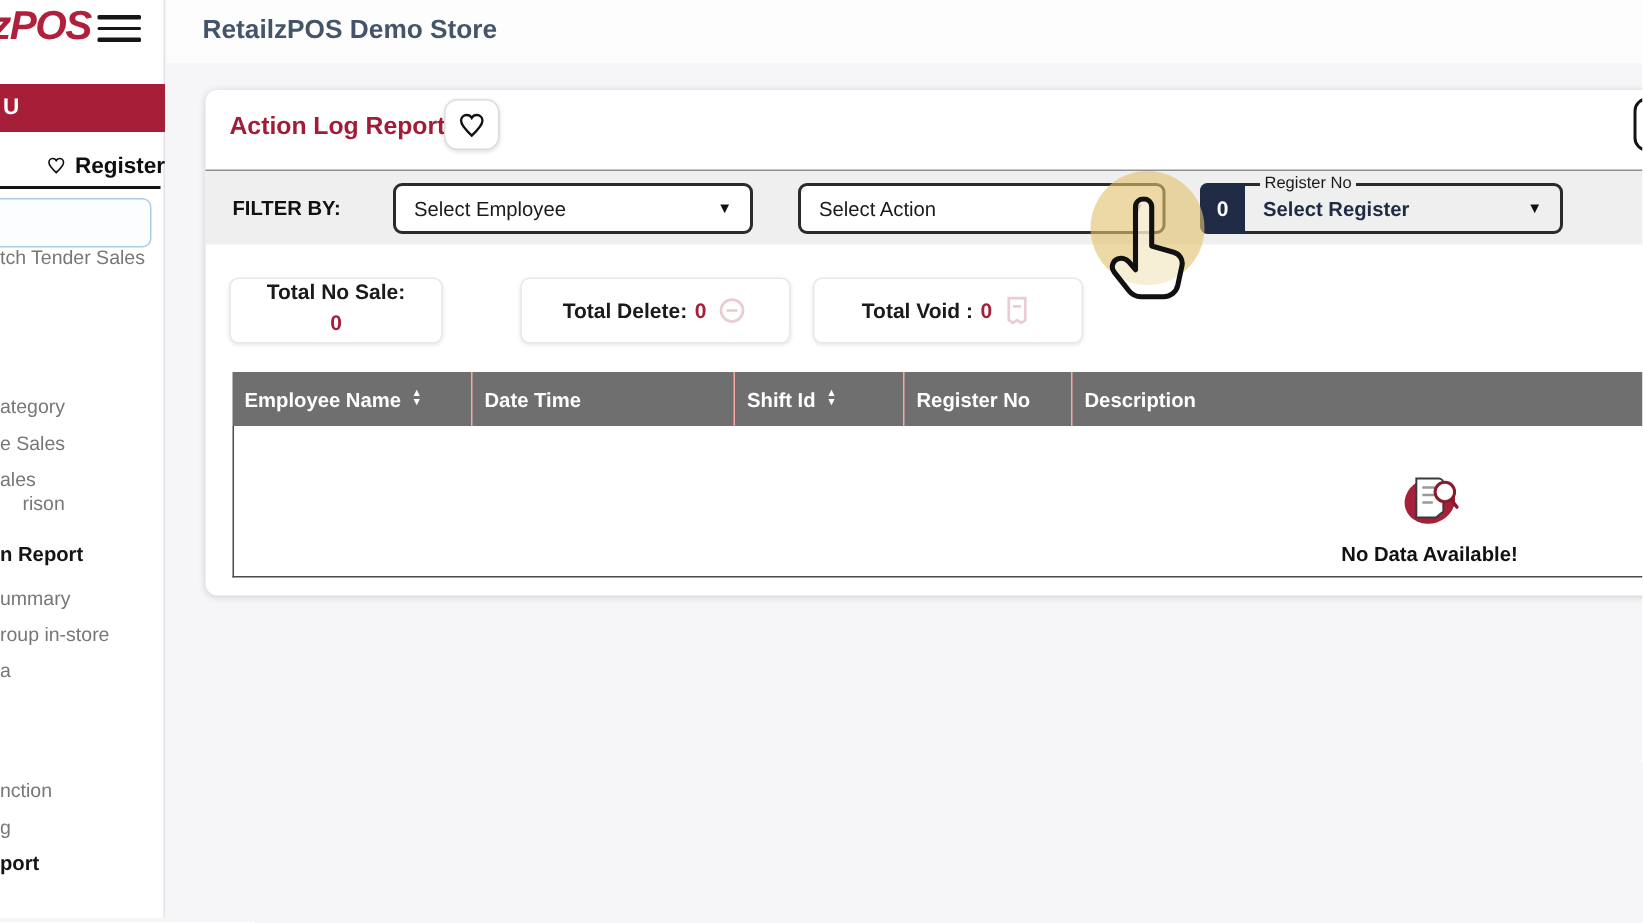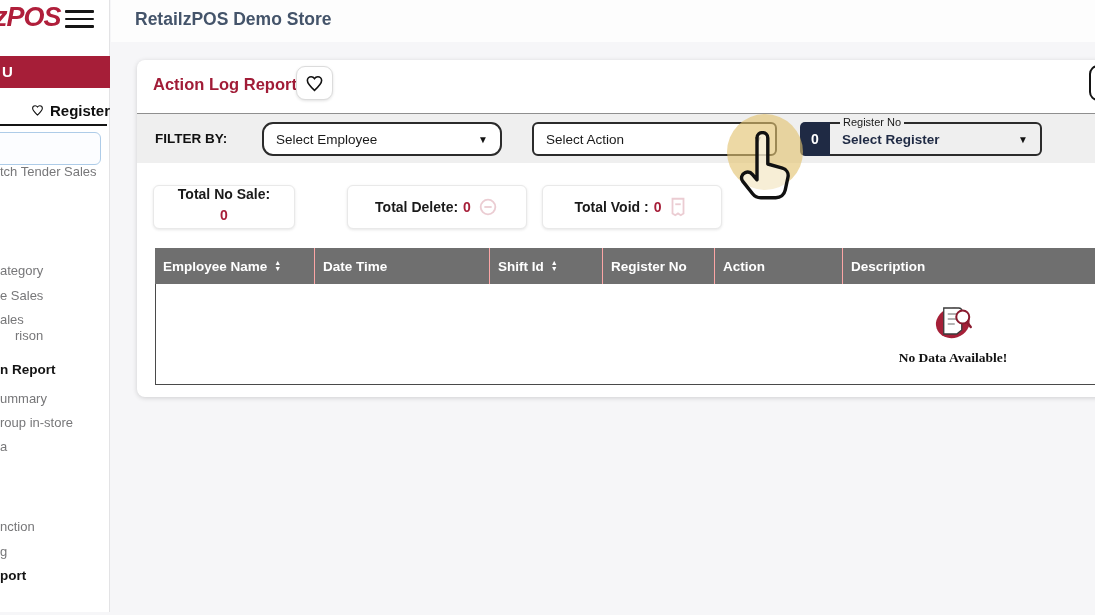--- a/index.html
+++ b/index.html
@@ -29,21 +29,21 @@
   .report-title { position:absolute; left:16px; top:15px; font-size:16.5px; font-weight:700; color:#A11C37; }
   .heart-btn { position:absolute; left:159px; top:6px; width:37px; height:34px; background:#fff; border:1px solid #DCDCDC; border-radius:9px; box-shadow:0 1px 3px rgba(0,0,0,0.12); display:flex; align-items:center; justify-content:center; cursor:pointer; }
   .cut-btn { position:absolute; left:952px; top:5px; width:50px; height:36px; background:#fff; border:2px solid #141414; border-radius:9px; cursor:pointer; }
   .title-sep { position:absolute; left:0; top:53px; width:100%; border-top:1px solid #8F8F8F; }
   .filter-band { position:absolute; left:0; top:54px; width:100%; height:49px; background:#EFEFEF; }
   .filter-label { position:absolute; left:18px; top:17px; font-size:13.5px; font-weight:800; color:#111; }
 
   .dropdown { position:absolute; top:8px; height:34px; background:#fff; border:2px solid #2B2B2B; border-radius:6px; display:flex; align-items:center; cursor:pointer; }
   .dropdown .dd-value { padding-left:12px; font-size:13.5px; color:#1A1A1A; }
   .dropdown .dd-arrow { position:absolute; right:12px; font-size:10px; color:#111; }
-  #dd-employee { left:125px; width:240px;border-radius:11px; }
+  #dd-employee { left:125px; width:240px; }
   #dd-action { left:395px; width:245px; }
 
   .register-group { position:absolute; left:663px; top:8px; height:34px; display:flex; }
   .register-badge { width:30px; height:34px; background:#1F2A44; color:#fff; font-weight:700; font-size:14px; border-radius:5px 0 0 5px; display:flex; align-items:center; justify-content:center; z-index:2; }
   .register-fieldset { position:relative; width:218px; height:34px; margin-left:-6px; border:2px solid #2B2B2B; border-radius:6px; background:transparent; display:flex; align-items:center; cursor:pointer; }
   .register-legend { position:absolute; left:14px; top:-8px; font-size:11px; color:#1A1A1A; background:#EFEFEF; padding:0 3px; line-height:12px; }
   .register-value { padding-left:16px; font-size:13.5px; font-weight:700; color:#1F2A44; }
   .register-arrow { position:absolute; right:12px; font-size:10px; color:#111; }
 
   
@@ -56,21 +56,21 @@
   .watermark { opacity:0.22; margin-left:1px; }
 
   
   .table-wrap { position:absolute; left:18px; top:188px; width:1100px; }
   .thead { display:flex; height:36px; background:#6F6F6F; }
   .th { display:flex; align-items:center; padding-left:8px; color:#FFFFFF; font-size:13.5px; font-weight:700; border-right:1px solid #fca5a5; cursor:pointer; }
   .th:last-child { border-right:none; }
   .sort-icons { display:flex; flex-direction:column; margin-left:7px; line-height:6px; }
   .sort-icons span { font-size:7px; color:#fff; }
   .tbody { position:relative; height:101px; border-left:1px solid #4A4A4A; border-right:1px solid #4A4A4A; border-bottom:1px solid #4A4A4A; background:#fff; }
-  .no-data { position:absolute; left:797px; top:15px; transform:translateX(-50%); text-align:center;font-family:Liberation Serif, serif; }
+  .no-data { position:absolute; left:797px; top:26px; transform:translateX(-50%); text-align:center; }
   .no-data-text { margin-top:3px; font-size:13.5px; font-weight:700; color:#111; white-space:nowrap; }
 
   
   .click-circle { position:absolute; left:727px; top:114px; width:76px; height:76px; border-radius:50%; background:rgba(226,194,110,0.62); z-index:20; pointer-events:none; }
   .hand-cursor { position:absolute; left:736px; top:131px; z-index:21; pointer-events:none; }
 </style>
 </head>
 <body>
 
 <div id="screen">
@@ -179,23 +179,20 @@
         <div class="th" style="width:113px;">
           <span>Shift Id</span>
           <span class="sort-icons">
               <span>▲</span>
               <span>▼</span>
             </span>
         </div>
         <div class="th" style="width:112px;">
           <span>Register No</span>
         </div>
-        <div class="th" style="width:128px;">
-          <span>Action</span>
-        </div>
         <div class="th" style="width:412px;">
           <span>Description</span>
         </div>
       </div>
       <div class="tbody">
         <div class="no-data">
           <svg width="46" height="44" viewBox="0 0 46 44">
             <ellipse cx="23" cy="24" rx="17" ry="15" fill="#A52038" transform="rotate(-18 23 24)"></ellipse>
             <path d="M14 9 h15 a3 3 0 0 1 3 3 v19 l-5 4 h-13 Z" fill="#FFFFFF" stroke="#3a3a3a" stroke-width="1.3"></path>
             <line x1="18" y1="15" x2="28" y2="15" stroke="#9a9a9a" stroke-width="1.6"></line>

